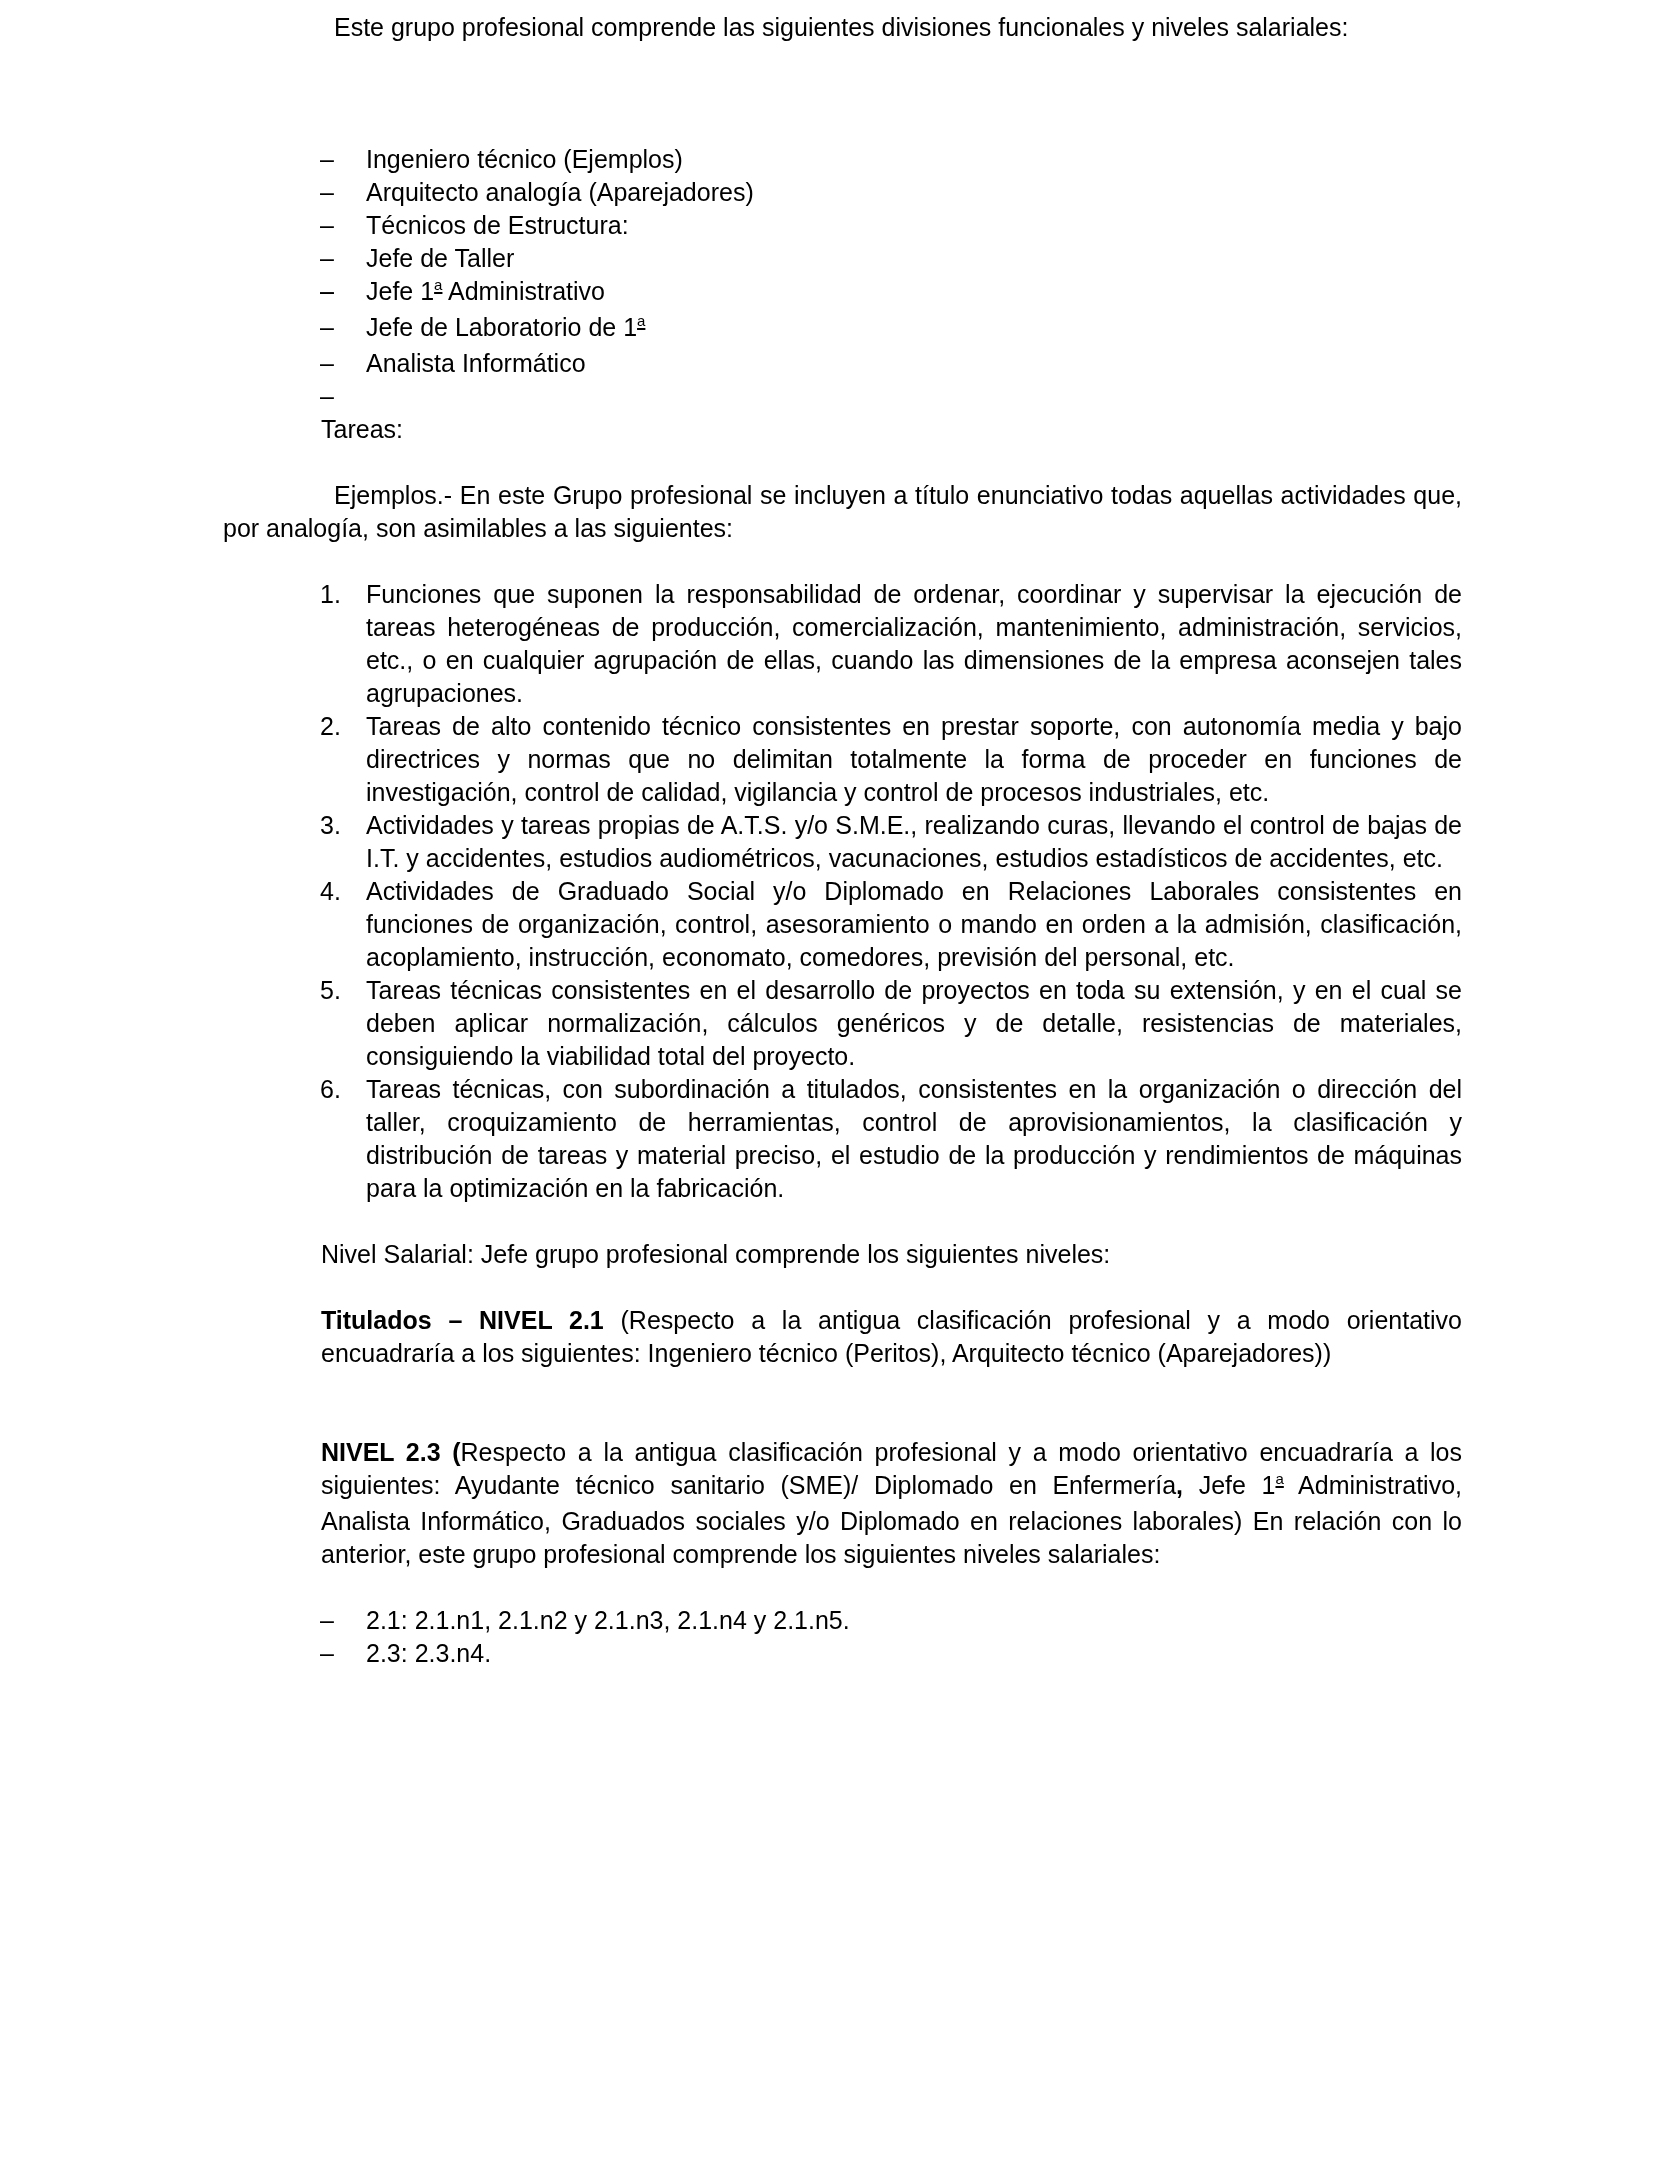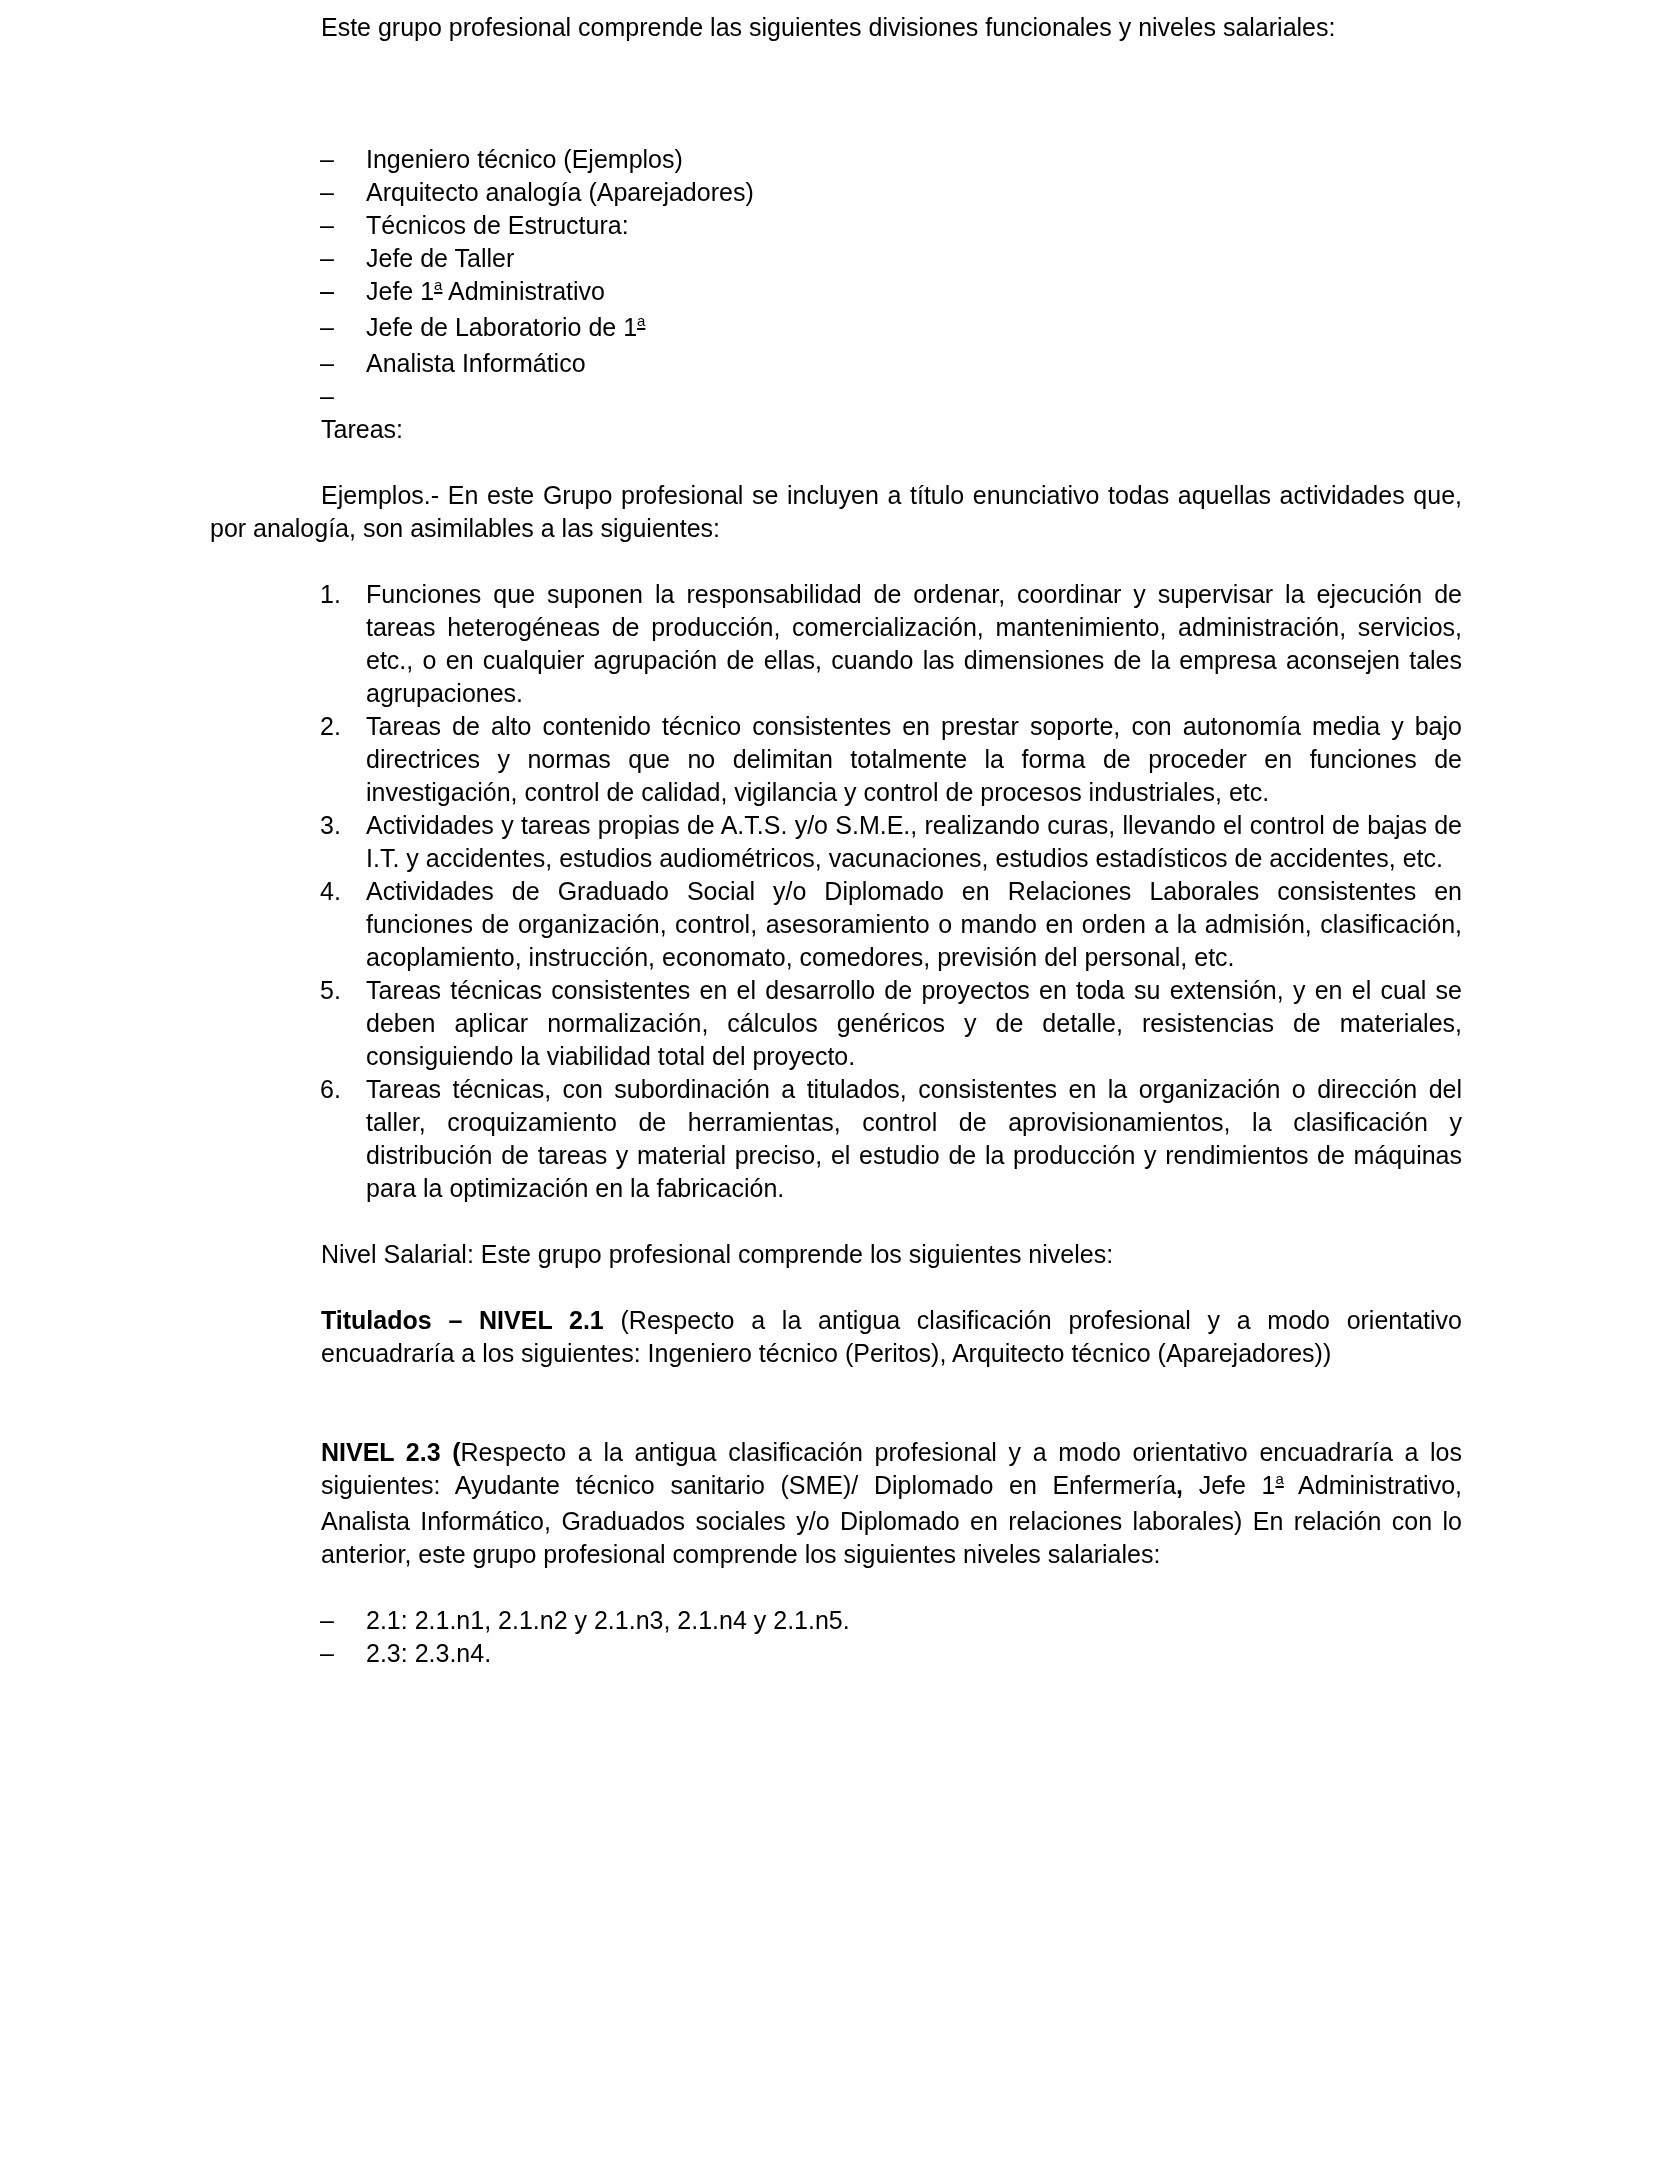--- a/index.html
+++ b/index.html
@@ -17,21 +17,21 @@
       position: absolute;
       left: 210px;
       top: 11.4px;
       width: 1252px;
     }
     .p {
       margin: 0;
       text-align: justify;
       text-align-last: left;
     }
-    .indent-first { text-indent: 111px; }
+    .indent-first { text-indent: 111px; margin-left: 13px; }
     .indented { padding-left: 111px; }
     .gap { height: 33px; }
     .dash-list, .num-list {
       list-style: none;
       margin: 0;
       padding: 0;
     }
     .dash-list li, .num-list li {
       position: relative;
       padding-left: 156px;
@@ -88,21 +88,21 @@
   <ol class="num-list">
     <li><span class="marker">1.</span><span>Funciones que suponen la responsabilidad de ordenar, coordinar y supervisar la ejecución de tareas heterogéneas de producción, comercialización, mantenimiento, administración, servicios, etc., o en cualquier agrupación de ellas, cuando las dimensiones de la empresa aconsejen tales agrupaciones.</span></li>
     <li><span class="marker">2.</span><span>Tareas de alto contenido técnico consistentes en prestar soporte, con autonomía media y bajo directrices y normas que no delimitan totalmente la forma de proceder en funciones de investigación, control de calidad, vigilancia y control de procesos industriales, etc.</span></li>
     <li><span class="marker">3.</span><span>Actividades y tareas propias de A.T.S. y/o S.M.E., realizando curas, llevando el control de bajas de I.T. y accidentes, estudios audiométricos, vacunaciones, estudios estadísticos de accidentes, etc.</span></li>
     <li><span class="marker">4.</span><span>Actividades de Graduado Social y/o Diplomado en Relaciones Laborales consistentes en funciones de organización, control, asesoramiento o mando en orden a la admisión, clasificación, acoplamiento, instrucción, economato, comedores, previsión del personal, etc.</span></li>
     <li><span class="marker">5.</span><span>Tareas técnicas consistentes en el desarrollo de proyectos en toda su extensión, y en el cual se deben aplicar normalización, cálculos genéricos y de detalle, resistencias de materiales, consiguiendo la viabilidad total del proyecto.</span></li>
     <li><span class="marker">6.</span><span>Tareas técnicas, con subordinación a titulados, consistentes en la organización o dirección del taller, croquizamiento de herramientas, control de aprovisionamientos, la clasificación y distribución de tareas y material preciso, el estudio de la producción y rendimientos de máquinas para la optimización en la fabricación.</span></li>
   </ol>
   <div class="gap"></div>
 
-  <p class="p indented">Nivel Salarial: Este grupo profesional comprende los siguientes niveles:</p>
+  <p class="p indented">Nivel Salarial: Jefe grupo profesional comprende los siguientes niveles:</p>
   <div class="gap"></div>
 
   <p class="p indented"><b>Titulados – NIVEL 2.1</b><span> (Respecto a la antigua clasificación profesional y a modo orientativo encuadraría a los siguientes: Ingeniero técnico (Peritos), Arquitecto técnico (Aparejadores))</span></p>
   <div class="gap"></div>
 
   <div class="gap"></div>
 
   <p class="p indented"><b>NIVEL 2.3 (</b><span>Respecto a la antigua clasificación profesional y a modo orientativo encuadraría a los siguientes: Ayudante técnico sanitario (SME)/ Diplomado en Enfermería</span><b>,</b><span> Jefe 1</span><sup class="ord">a</sup><span> Administrativo, Analista Informático, Graduados sociales y/o Diplomado en relaciones laborales) En relación con lo anterior, este grupo profesional comprende los siguientes niveles salariales:</span></p>
   <div class="gap"></div>
 

